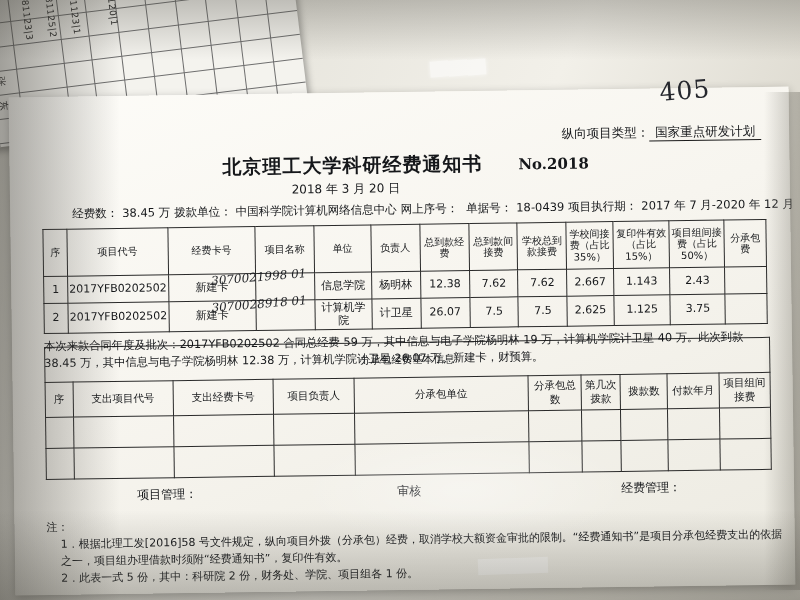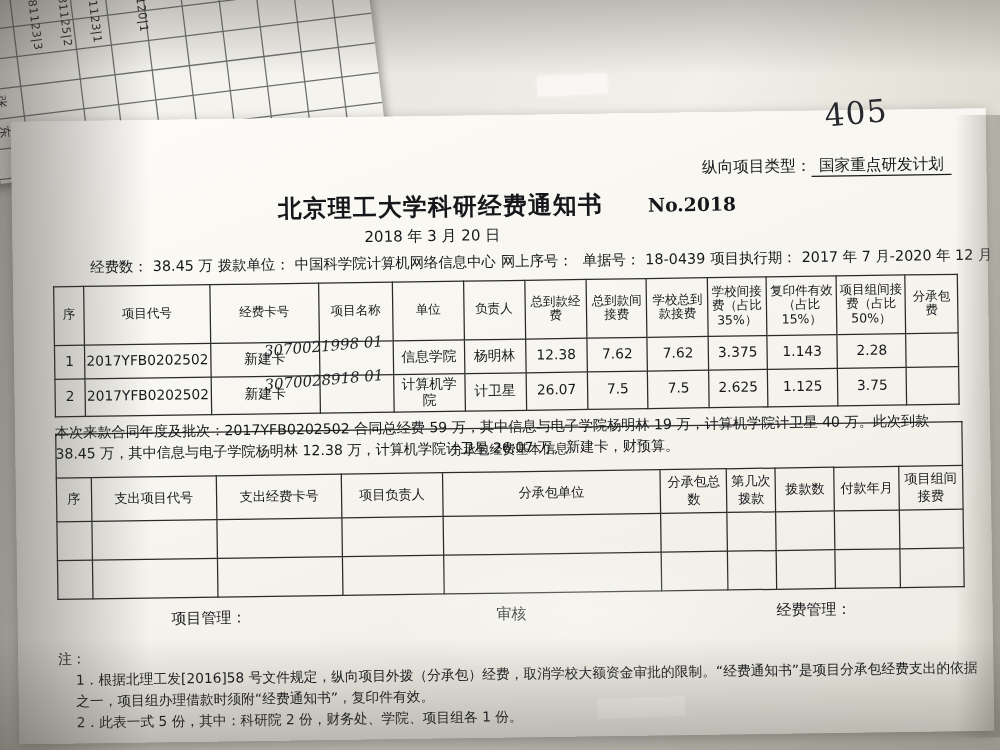--- a/index.html
+++ b/index.html
@@ -249,23 +249,23 @@
             <td class="cardcell">
               <span>新建卡</span>
               <span class="hand">3070021998 01</span>
             </td>
             <td></td>
             <td>信息学院</td>
             <td>杨明林</td>
             <td>12.38</td>
             <td>7.62</td>
             <td>7.62</td>
-            <td>3.375</td>
+            <td>2.667</td>
             <td>1.143</td>
-            <td>2.28</td>
+            <td>2.43</td>
             <td></td>
           </tr>
           <tr>
             <td>2</td>
             <td>2017YFB0202502</td>
             <td class="cardcell">
               <span>新建卡</span>
               <span class="hand">3070028918 01</span>
             </td>
             <td></td>

